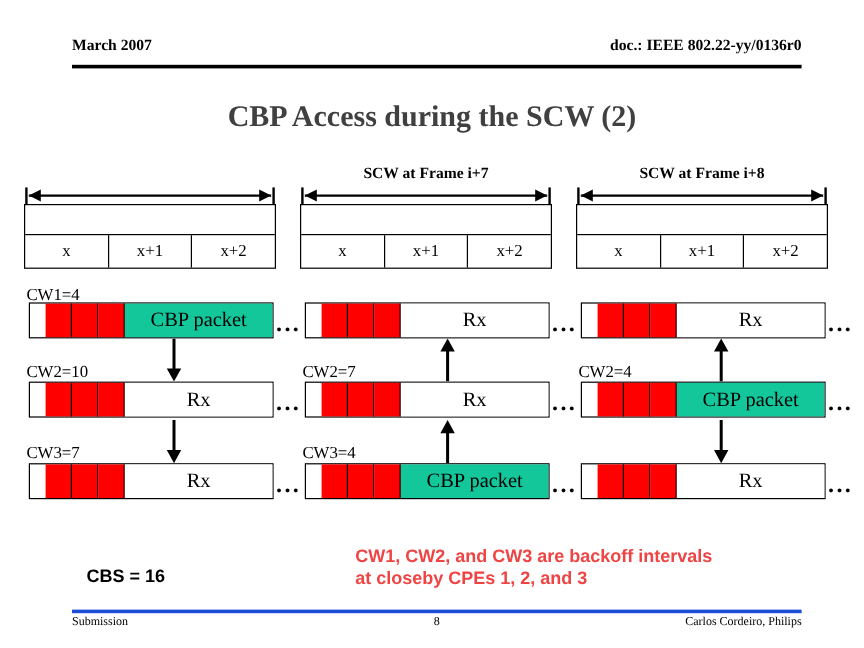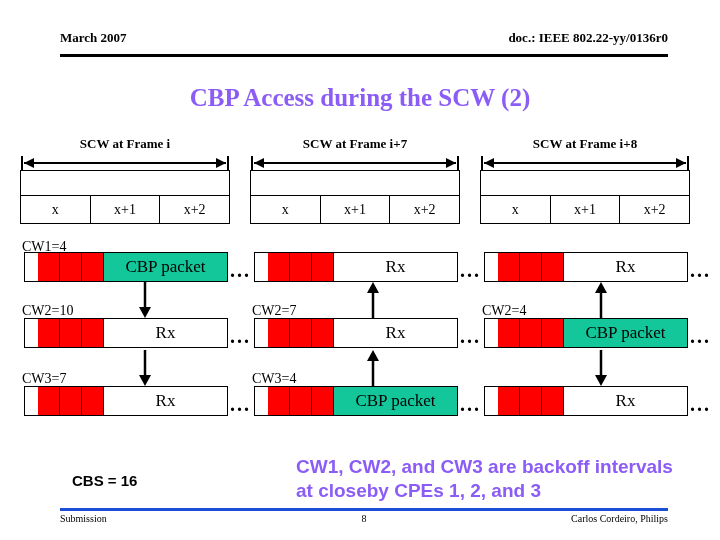--- a/index.html
+++ b/index.html
@@ -14,21 +14,21 @@
   }
   #slide-header .hdr-left{
     position:absolute;left:0;top:0;font-weight:bold;font-size:13px;color:#000;
   }
   #slide-header .hdr-right{
     position:absolute;right:0;top:0;font-weight:bold;font-size:13px;color:#000;
   }
   
   #slide-title{
     position:absolute;left:0;top:84px;width:720px;text-align:center;
-    font-size:25px;font-weight:bold;color:#8b5cf6;
+    font-size:25px;font-weight:bold;color:#404040;
     font-family:"Liberation Serif", serif;
   }
   
   .frame-group{position:absolute;top:136px;height:92px;}
   .frame-caption{
     position:absolute;left:0;top:0;width:100%;text-align:center;
     font-size:13px;font-weight:bold;color:#000;
   }
   .frame-arrow{
     position:absolute;left:0;top:20px;width:100%;height:14px;
@@ -71,21 +71,21 @@
   }
   .arrow-v{position:absolute;width:14px;}
   
   #cbs-note{
     position:absolute;left:72px;top:472px;width:170px;text-align:left;
     font-size:15px;font-weight:bold;color:#000;
     font-family:"Liberation Sans", sans-serif;
   }
   #backoff-note{
     position:absolute;left:296px;top:455px;width:412px;
-    font-size:19px;font-weight:bold;color:#8b5cf6;line-height:1.25;
+    font-size:15px;font-weight:bold;color:#ef4444;line-height:1.25;
     font-family:"Liberation Sans", sans-serif;
   }
   
   #slide-footer{
     position:absolute;left:60px;top:508px;width:608px;height:20px;
     border-top:3px solid #1d4ed8;
   }
   #slide-footer .ftr-left{position:absolute;left:0;top:2px;font-size:10px;}
   #slide-footer .ftr-center{position:absolute;left:0;top:2px;width:100%;text-align:center;font-size:10px;}
   #slide-footer .ftr-right{position:absolute;right:0;top:2px;font-size:10px;}
@@ -94,21 +94,20 @@
 <body>
 
 <div id="slide-header">
   <span class="hdr-left">March 2007</span>
   <span class="hdr-right">doc.: IEEE 802.22-yy/0136r0</span>
 </div>
 
 <div id="slide-title">CBP Access during the SCW (2)</div>
 
 <div class="frame-group" style="left:20px;width:210px;">
-  <div class="frame-caption">SCW at Frame i</div>
   <div class="frame-arrow">
     <svg width="210" height="14" viewBox="0 0 210 14">
       <line x1="2" y1="0" x2="2" y2="14" stroke="#000" stroke-width="2"></line>
       <line x1="208" y1="0" x2="208" y2="14" stroke="#000" stroke-width="2"></line>
       <line x1="4" y1="7" x2="206" y2="7" stroke="#000" stroke-width="2"></line>
       <polygon points="4,7 14,2 14,12" fill="#000"></polygon>
       <polygon points="206,7 196,2 196,12" fill="#000"></polygon>
     </svg>
   </div>
   <div class="frame-box">

